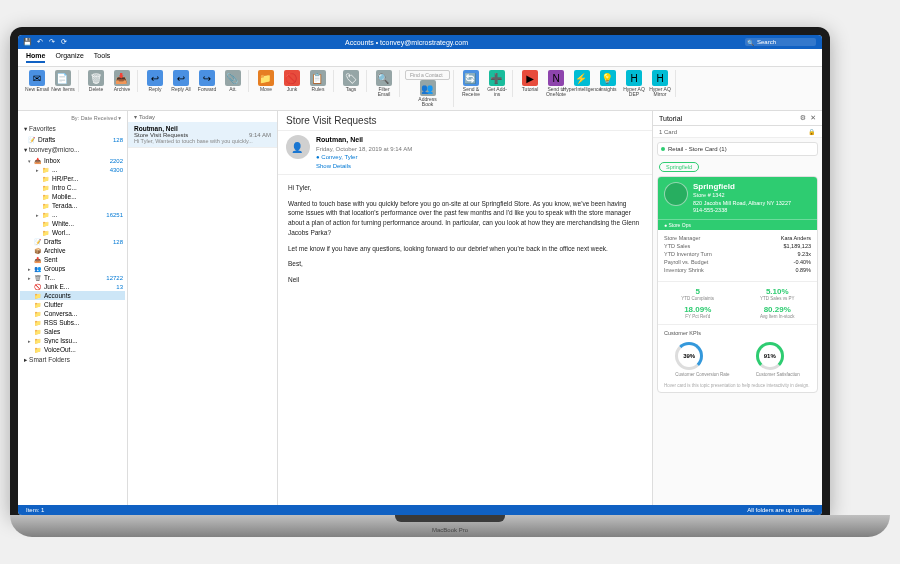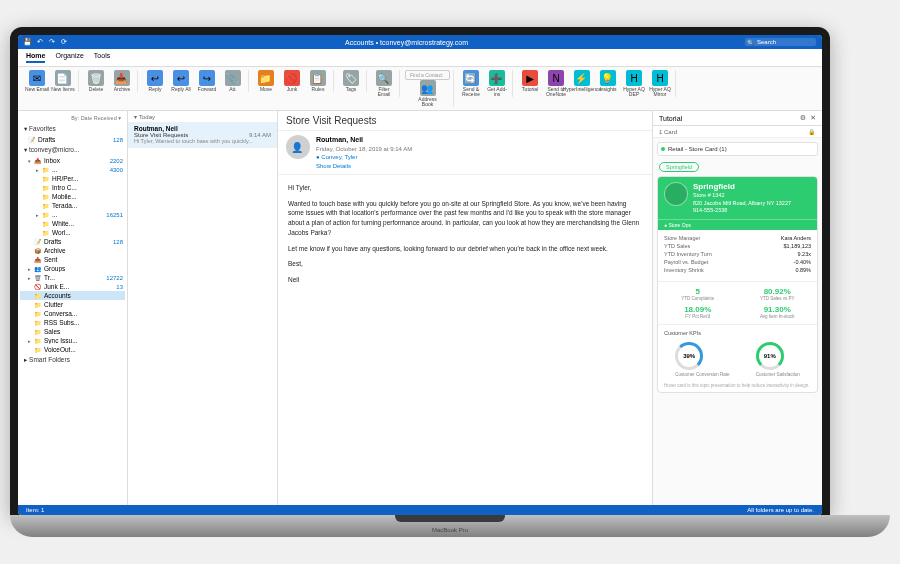--- a/index.html
+++ b/index.html
@@ -468,31 +468,31 @@
                     <span class="v">0.89%</span>
                   </div>
                 </div>
         <div class="divider"></div>
         <div class="split" id="split1">
                   <div class="cell">
                     <div class="big">5</div>
                     <div class="sm">YTD Complaints</div>
                   </div>
                   <div class="cell">
-                    <div class="big">80.92%</div>
+                    <div class="big">5.10%</div>
                     <div class="sm">YTD Sales vs PY</div>
                   </div>
                 </div>
         <div class="split" id="split2">
                   <div class="cell">
                     <div class="big">18.09%</div>
                     <div class="sm">FY Pct Ret'd</div>
                   </div>
                   <div class="cell">
-                    <div class="big">91.30%</div>
+                    <div class="big">80.29%</div>
                     <div class="sm">Avg Item In-stock</div>
                   </div>
                 </div>
         <div class="divider"></div>
         <div style="padding:2px 6px;font-size:5.5px;color:#555">Customer KPIs</div>
         <div class="kpis" id="kpis">
                   <div>
                     <div class="gauge g1">39%</div>
                     <div class="gaugelbl">Customer Conversion Rate</div>
                   </div>

